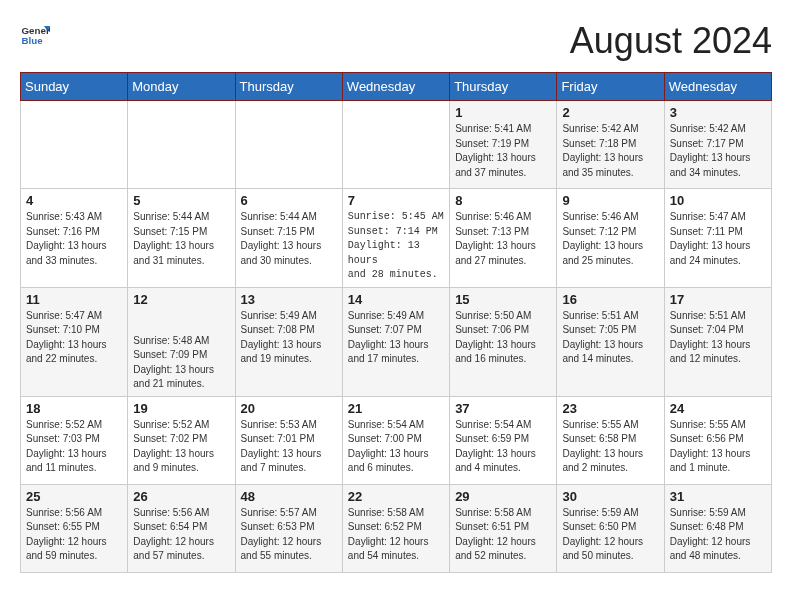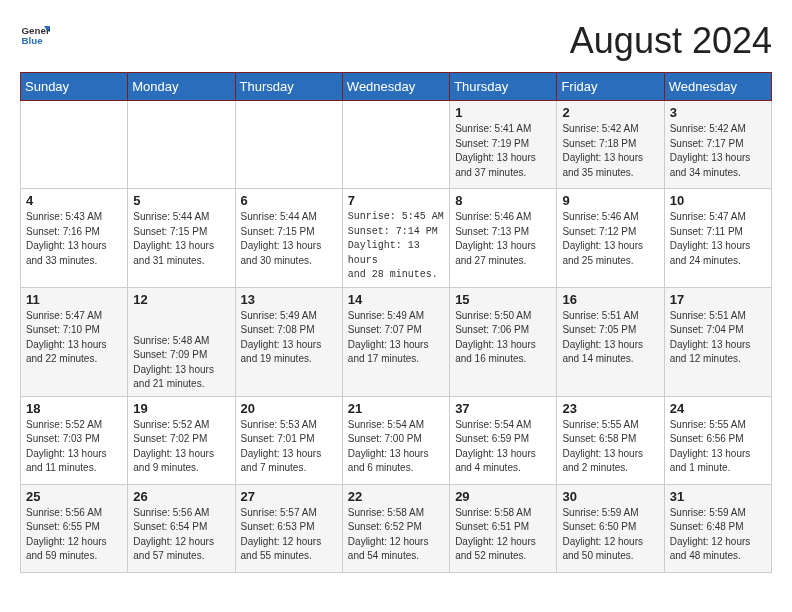--- a/index.html
+++ b/index.html
@@ -301,21 +301,21 @@
 and 59 minutes.</div>
         </td>
         <td>
           <span class="day-num">26</span>
           <div class="cell-content" style="white-space: pre-line;">Sunrise: 5:56 AM
 Sunset: 6:54 PM
 Daylight: 12 hours
 and 57 minutes.</div>
         </td>
         <td>
-          <span class="day-num">27</span>
+          <span class="day-num">48</span>
           <div class="cell-content" style="white-space: pre-line;">Sunrise: 5:57 AM
 Sunset: 6:53 PM
 Daylight: 12 hours
 and 55 minutes.</div>
         </td>
         <td>
           <span class="day-num">22</span>
           <div class="cell-content" style="white-space: pre-line;">Sunrise: 5:58 AM
 Sunset: 6:52 PM
 Daylight: 12 hours

